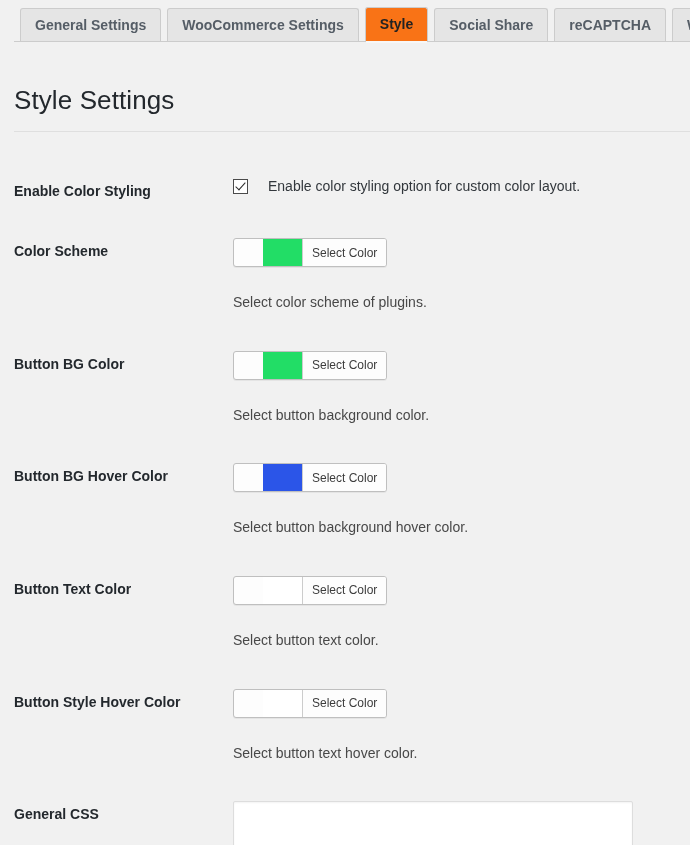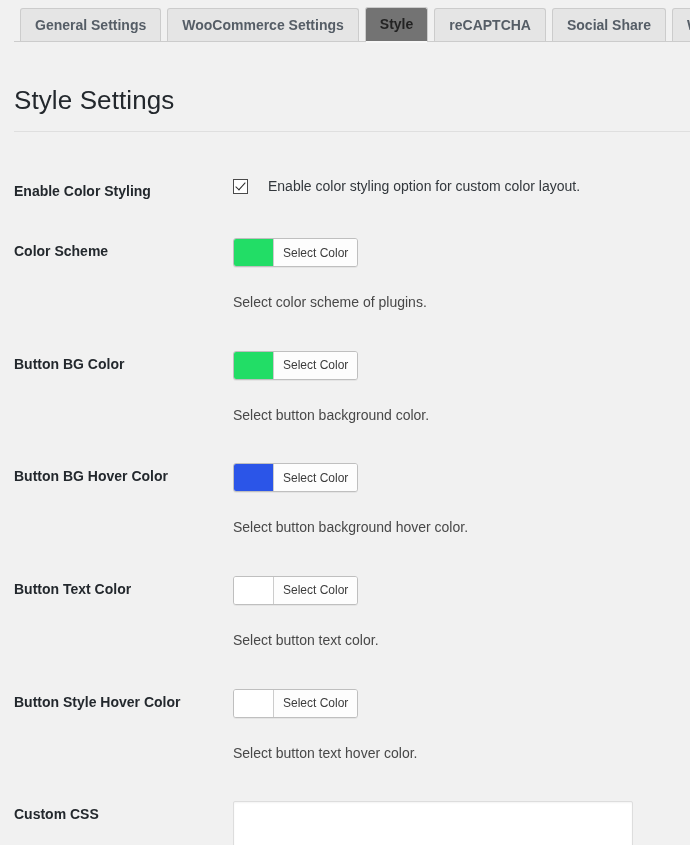--- a/index.html
+++ b/index.html
@@ -53,21 +53,21 @@
     color: #555d66;
     font-size: 14px;
     font-weight: bold;
     white-space: nowrap;
     border-top-left-radius: 3px;
     border-top-right-radius: 3px;
     position: relative;
     cursor: pointer;
   }
   .tab.active {
-    background: #737373;
+    background: #f97316;
     color: #222;
     border-color: #ccc;
     height: 35px;
     line-height: 33px;
     z-index: 2;
   }
   .tab.active::after {
     content: "";
     position: absolute;
     left: 0;
@@ -159,20 +159,21 @@
   .color-picker {
     display: inline-flex;
     align-items: stretch;
     height: 27px;
     border: 1px solid #bfbfbf;
     border-radius: 3px;
     background: #fdfdfd;
     box-shadow: 0 1px 0 rgba(0,0,0,0.05);
     overflow: hidden;
     cursor: pointer;
+    padding-left: 29px;
   }
   .color-swatch {
     width: 39px;
     border-right: 1px solid #ccc;
     background: #fff;
   }
   .color-picker-label {
     display: flex;
     align-items: center;
     padding: 0 9px;
@@ -202,22 +203,22 @@
   }
 </style>
 </head>
 <body>
 
 <div class="tab-bar">
   <div class="tab-list">
     <div class="tab">General Settings</div>
     <div class="tab">WooCommerce Settings</div>
     <div class="tab active">Style</div>
+    <div class="tab">Social Share</div>
     <div class="tab">reCAPTCHA</div>
-    <div class="tab">Social Share</div>
     <div class="tab">Wallet</div>
   </div>
   <div class="tab-underline"></div>
 </div>
 
 <div class="page-title">Style Settings</div>
 <div class="title-divider"></div>
 
 <div class="form-table">
 
@@ -280,21 +281,21 @@
     <div class="row-field">
       <div class="color-picker">
         <span class="color-swatch" style="background: rgb(255, 255, 255);"></span>
         <span class="color-picker-label">Select Color</span>
       </div>
       <div class="field-desc">Select button text hover color.</div>
     </div>
   </div>
 
   <div class="form-row">
-    <div class="row-label">Custom CSS</div>
+    <div class="row-label">General CSS</div>
     <div class="row-field">
       <div class="css-textarea">
         
       </div>
 
     </div>
   </div>
 
 </div>
 

